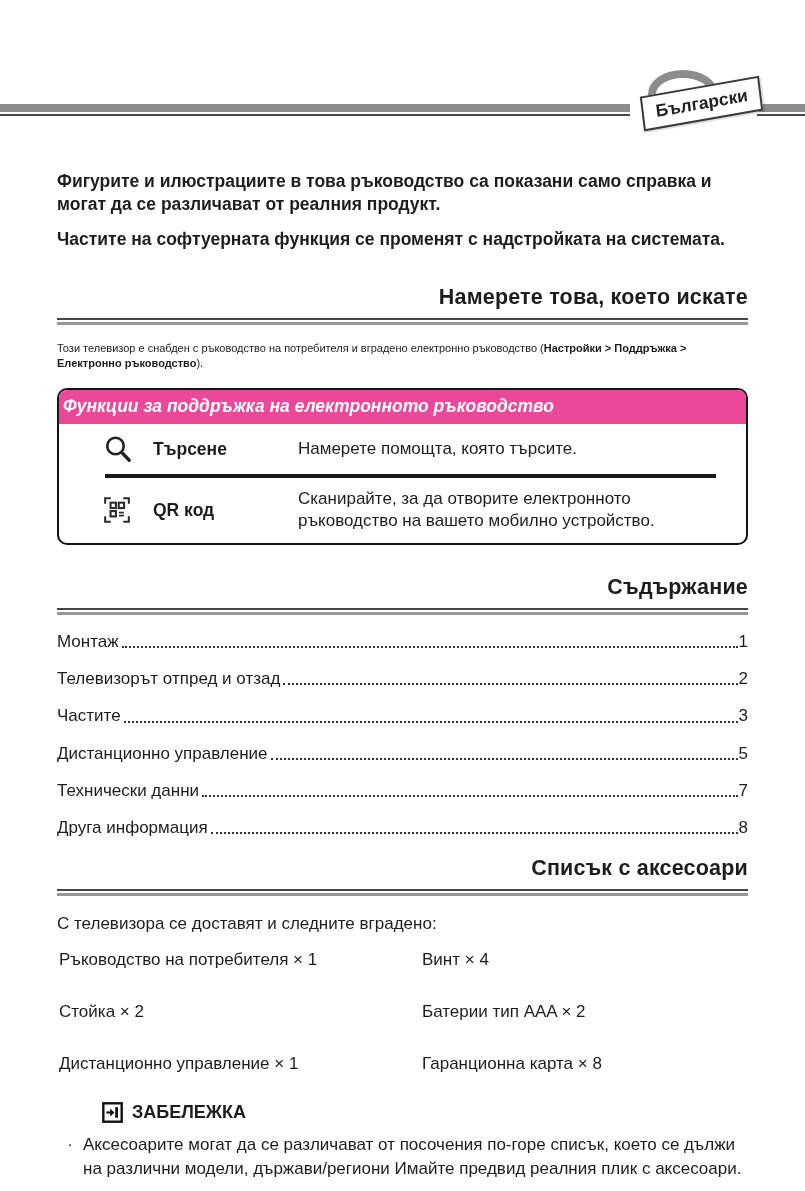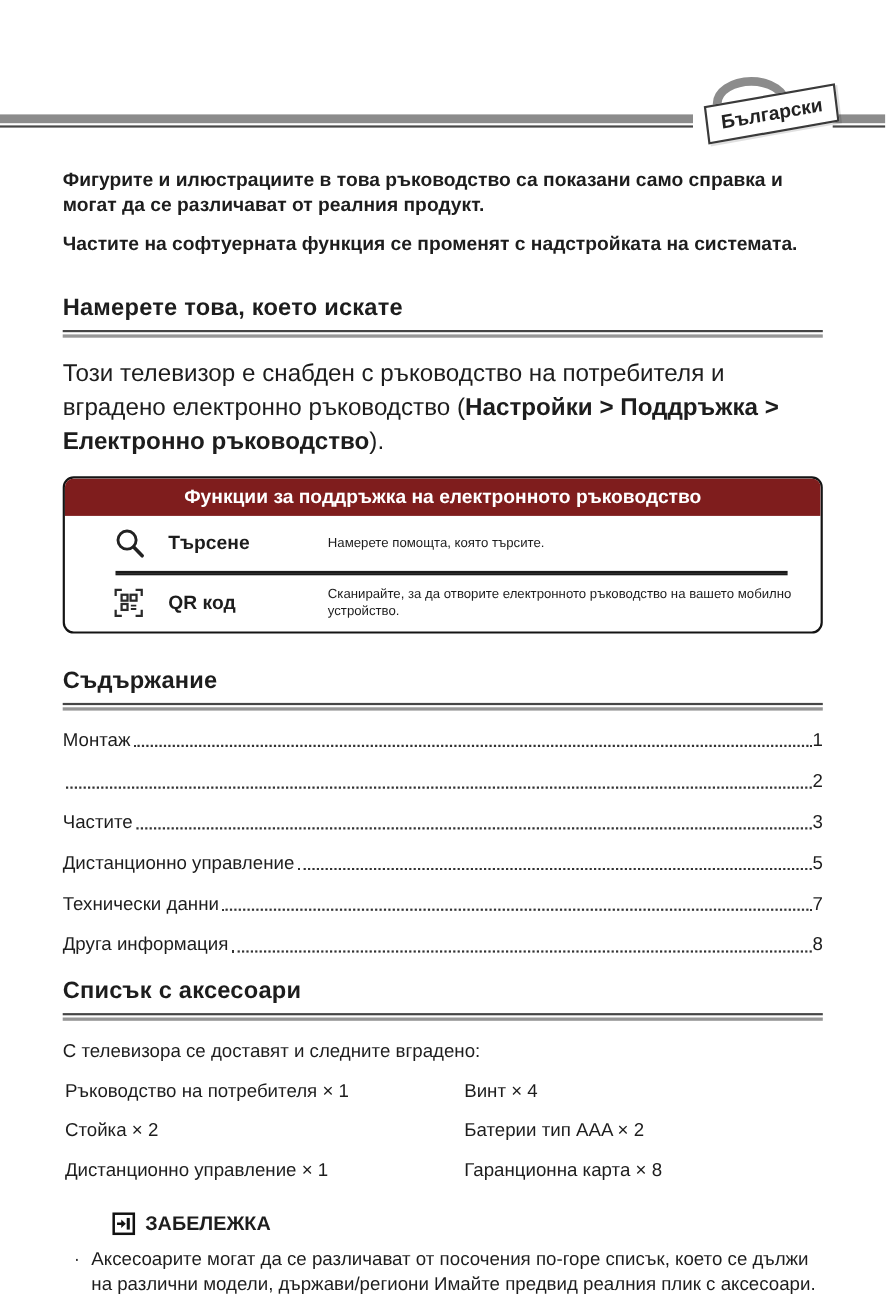--- a/index.html
+++ b/index.html
@@ -26,56 +26,56 @@
     position:absolute; top:26px; left:5px; z-index:2;
     background:#fff; border:2px solid #3a3a3a; color:#222;
     font-weight:700; font-size:17.5px; padding:5px 12px; white-space:nowrap;
     transform:rotate(-10deg) skewX(-3deg);
     box-shadow:2px 2px 0 rgba(0,0,0,0.12);
   }
 
   
   .content { padding:0 57px; }
   .intro p { font-weight:700; font-size:17.5px; line-height:1.33; margin:0 0 11px 0; }
-  .intro p:first-child { margin-top:4px; }
+  .intro p:first-child { margin-top:22px; }
 
   .section { margin-top:34px; }
-  .section-title { font-size:21.5px; font-weight:700; margin:0; letter-spacing:0.2px; }
+  .section-title { font-size:21.5px; font-weight:700; margin:0; letter-spacing:0.2px;text-align:right; }
   .double-rule { margin-top:8px; }
   .double-rule .dark { height:2px; background:#454545; }
   .double-rule .gray { height:3px; background:#979797; margin-top:2px; }
 
-  .find-body { font-size:22px; line-height:1.42; margin:16px 0 0 0; }
+  .find-body { font-size:11px; line-height:1.42; margin:16px 0 0 0; }
   .find-body b { font-weight:700; }
 
   
   .help-table { margin-top:16px; border:2px solid #141414; border-radius:10px; overflow:hidden; background:#fff; }
   .help-header {
-    background:#7f1d1d; color:#ffffff; text-align:center; font-weight:700;
-    font-size:17.5px; padding:6px 4px 7px 4px;
+    background:#ec4899; color:#ffffff; text-align:left; font-weight:700;
+    font-size:17.5px; padding:6px 4px 7px 4px;font-style:italic;
   }
   .help-row {
     display:grid; grid-template-columns:50px 145px 1fr;
     align-items:center; padding:10px 20px 10px 44px; column-gap:0;
   }
   .cell-icon { display:flex; align-items:center; justify-content:flex-start; }
   .cell-label { font-weight:700; font-size:17.5px; }
-  .cell-desc { font-size:12px; line-height:1.32; }
+  .cell-desc { font-size:17px; line-height:1.32; }
   .row-sep { height:2px; background:#1a1a1a; margin:0 30px 0 46px; }
 
   
   .toc { margin-top:16px; }
   .toc-row { display:flex; align-items:flex-end; font-size:17px; margin-bottom:16px;text-align:center; }
   .toc-label, .toc-page { white-space:nowrap; line-height:1.25; }
   .toc-dots { flex:1; border-bottom:2px dotted #333333; margin:0 1px 4px 3px; }
 
   
   .acc-intro { font-size:17px; margin:18px 0 0 0; }
   .acc-grid {
-    display:grid; grid-template-columns:363px 1fr; row-gap:16px;
+    display:grid; grid-template-columns:363px 1fr; row-gap:32px;
     margin-top:16px; font-size:17px;
   }
   .acc-item { padding-left:2px; }
 
   
   .note { margin-top:28px; }
   .note-title { display:flex; align-items:center; gap:9px; font-weight:700; font-size:18px;padding-left:45px; }
   .note-bullet { display:flex; margin-top:10px; font-size:17px; line-height:1.4; }
   .bullet-dot { width:26px; flex:0 0 26px; text-align:center; color:#333; }
   .bullet-text { flex:1; padding-right:4px; }
@@ -165,20 +165,21 @@
           <div class="gray"></div>
         </div>
 
       <div class="toc">
         <div class="toc-row">
           <span class="toc-label">Монтаж</span>
           <span class="toc-dots"></span>
           <span class="toc-page">1</span>
         </div>
         <div class="toc-row">
+          <span class="toc-label">Телевизорът отпред и отзад</span>
           <span class="toc-dots"></span>
           <span class="toc-page">2</span>
         </div>
         <div class="toc-row">
           <span class="toc-label">Частите</span>
           <span class="toc-dots"></span>
           <span class="toc-page">3</span>
         </div>
         <div class="toc-row">
           <span class="toc-label">Дистанционно управление</span>

